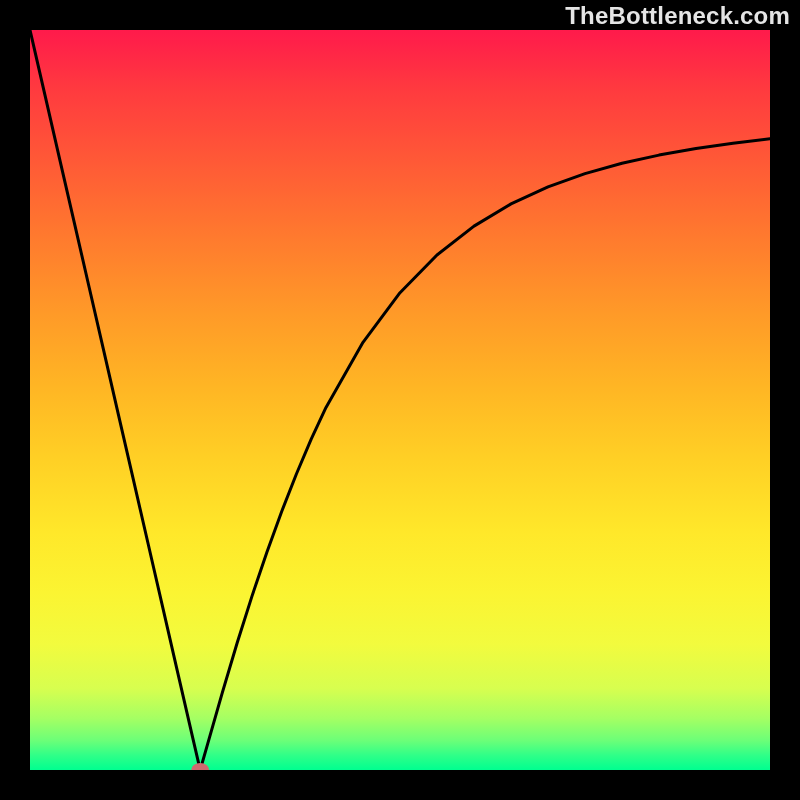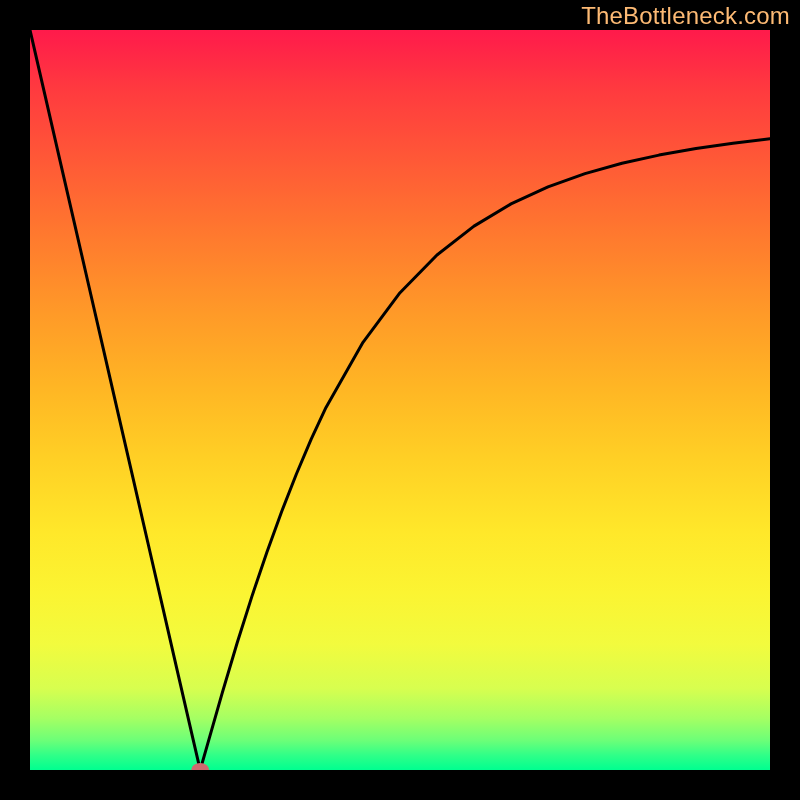--- a/index.html
+++ b/index.html
@@ -14,23 +14,23 @@
   .frame {
     position: relative;
     width: 800px;
     height: 800px;
     background: #000;
   }
   .watermark {
     position: absolute;
     top: 2px;
     right: 10px;
-    color: #fdba74;
+    color: #e5e5e5;
     font-size: 24px;
-    font-weight: 400;
+    font-weight: 700;
     letter-spacing: 0.2px;
     z-index: 20;
   }
   .plot-area {
     position: absolute;
     left: 30px;
     top: 30px;
     width: 740px;
     height: 740px;
     background: linear-gradient(to bottom,

